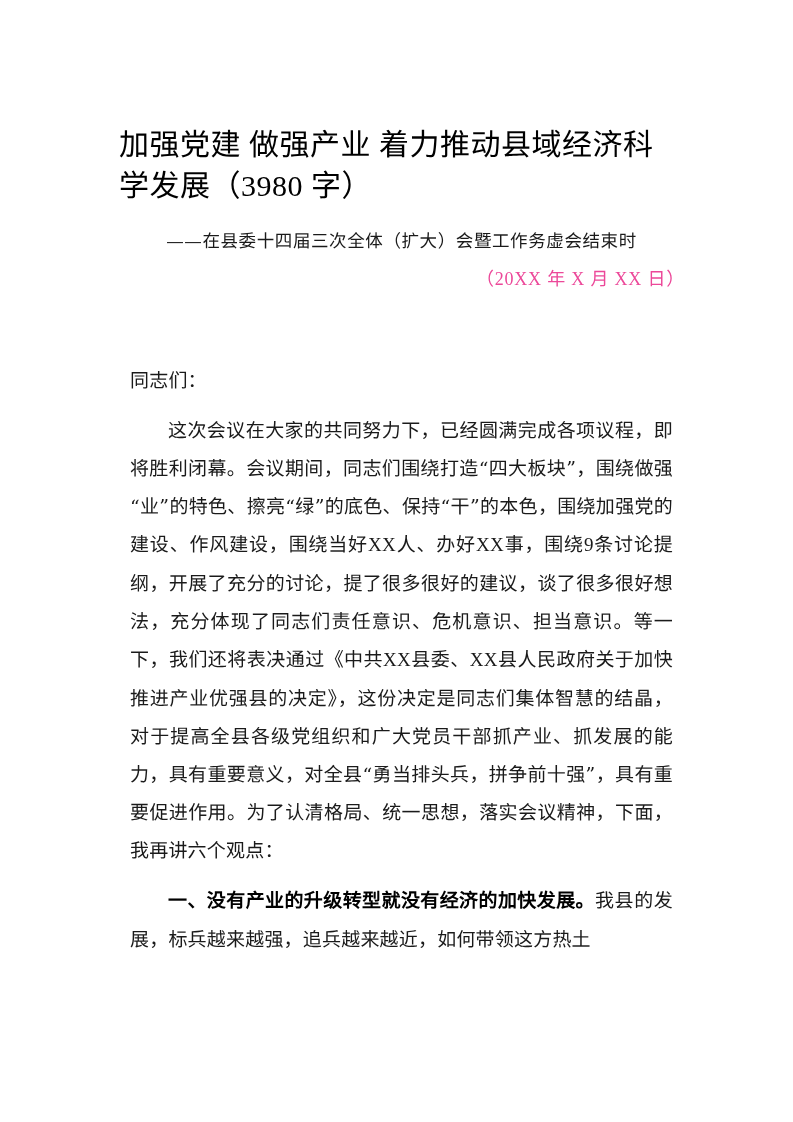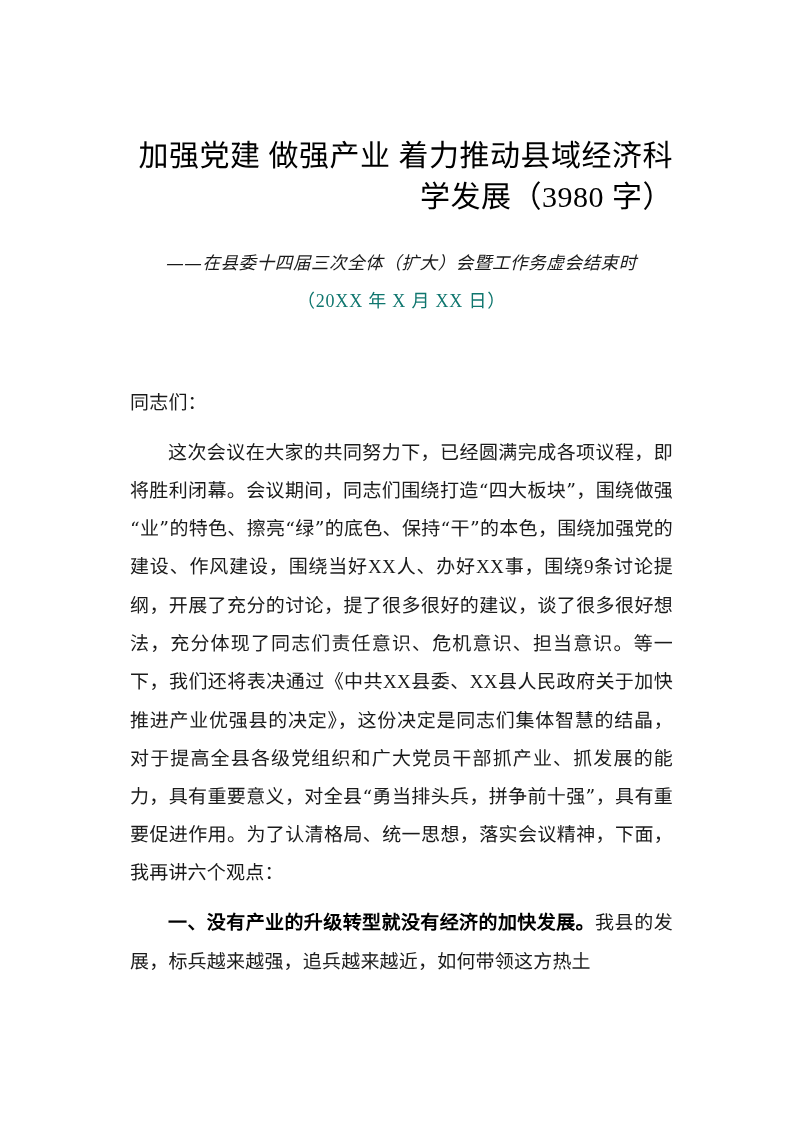--- a/index.html
+++ b/index.html
@@ -31,53 +31,52 @@
   
   .content {
     position: absolute;
     left: 118px;
     top: 0;
     width: 567px;
   }
 
   
   .doc-title {
-    margin: 12px;
+    margin: 1px;
     padding: 0;
     font-family: "Liberation Serif", "DejaVu Serif", serif;
     font-size: 30px;
     line-height: 41px;
     font-weight: 400;
-    text-align: right;
+    text-align: left;
     letter-spacing: 0.5px;
     color: #000;
   }
   .title-line-1 { display: block; }
   .title-line-2 { display: block; }
 
   
   .subtitle-block {
     font-family: "DejaVu Serif", "Liberation Serif", serif;
     font-size: 17.5px;
     line-height: 36px;
     text-align: center;
     font-weight: 400;
     letter-spacing: 0.6px;
     color: #1a1a1a;
-    font-style: italic;
   }
   .subtitle-line { display: block; }
 
   .date-line {
     font-family: "Liberation Serif", "DejaVu Serif", serif;
     font-size: 18px;
     line-height: 36px;
-    text-align: center;
+    text-align: right;
     letter-spacing: 0.8px;
-    color: #0f766e;
+    color: #ec4899;
   }
 
   
   .body-block {
     font-family: "DejaVu Serif", "Liberation Serif", serif;
     font-size: 19px;
     line-height: 38px;
     color: #1a1a1a;
     text-align: justify;
     text-justify: inter-ideograph;

